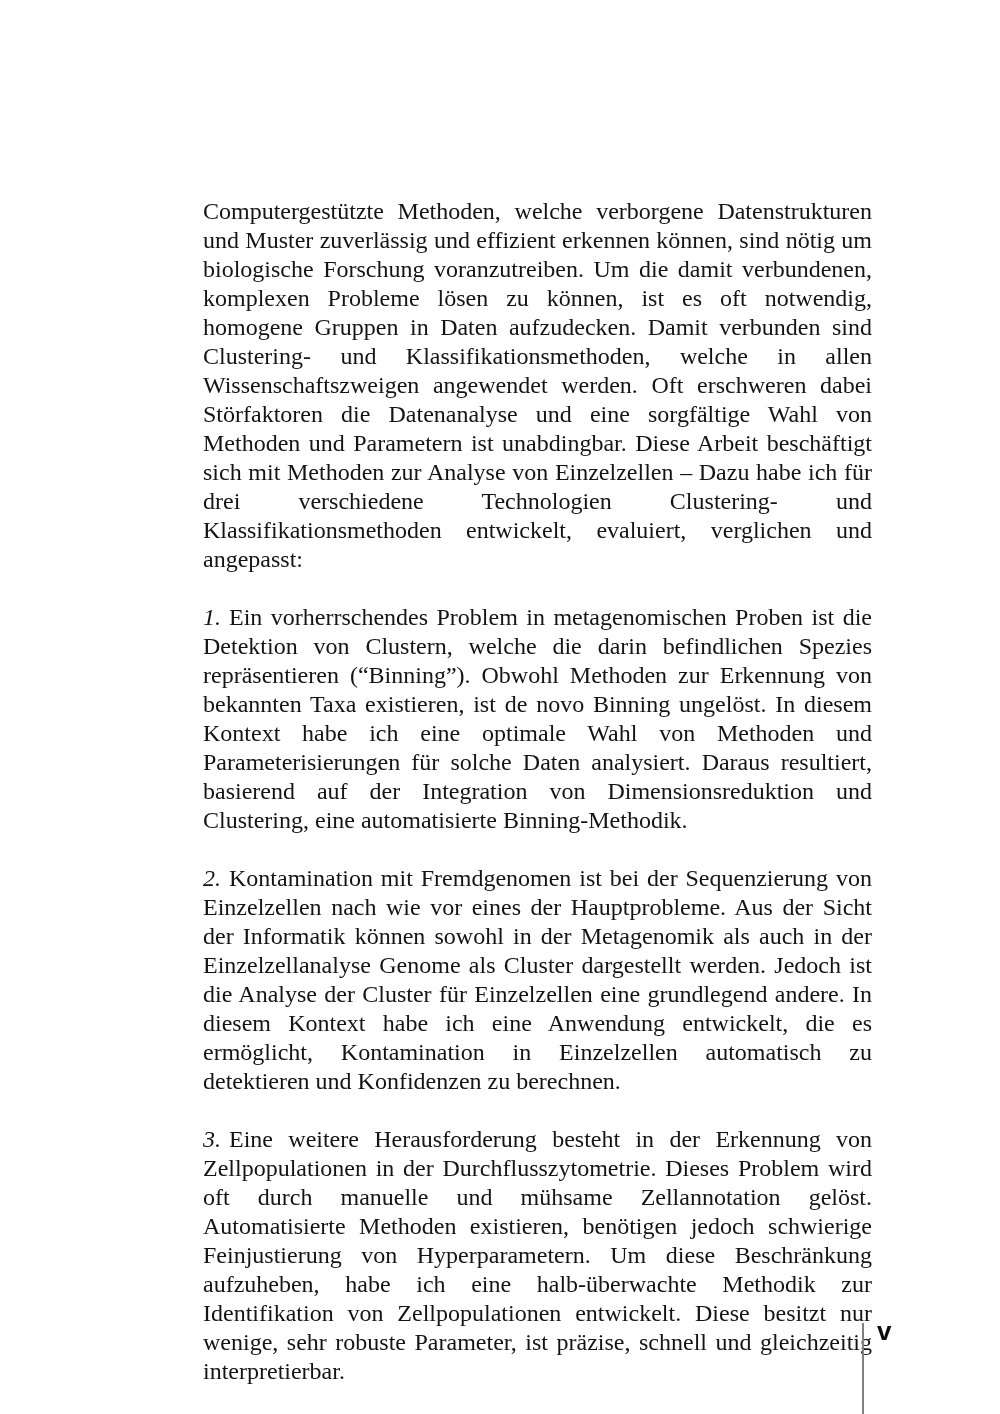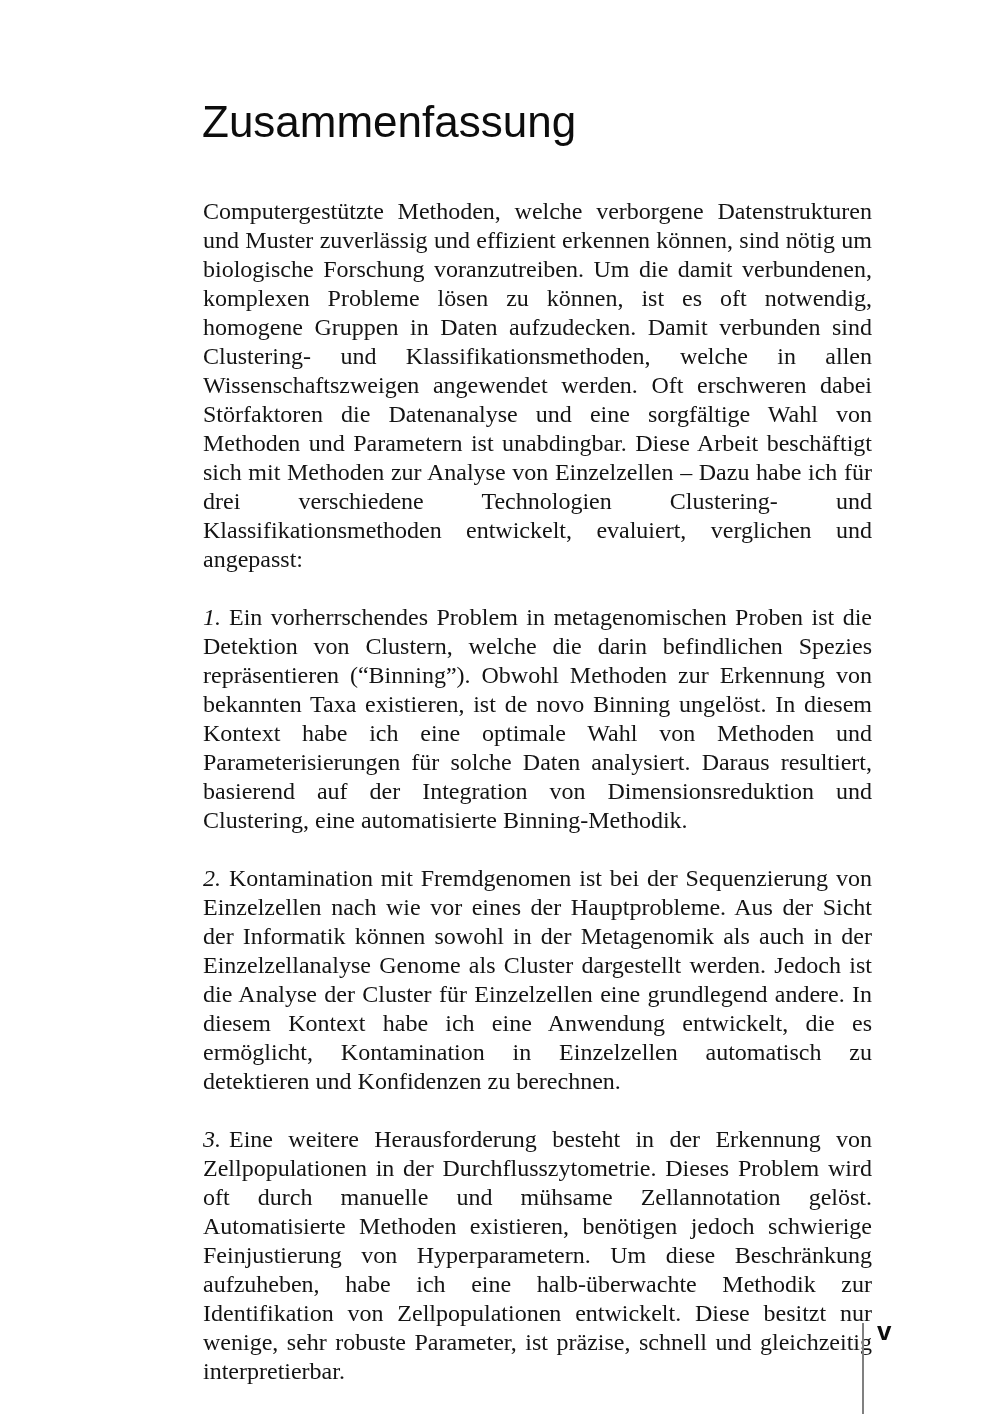--- a/index.html
+++ b/index.html
@@ -64,21 +64,20 @@
     font-weight: 700;
     font-size: 26px;
     line-height: 1;
     color: #0d0d0d;
   }
 </style>
 </head>
 <body>
 
 <div class="page">
-  <h1 class="title">Zusammenfassung</h1>
 
   <div class="body-text">
       <p>Computergestützte Methoden, welche verborgene Datenstrukturen und Muster zuverlässig und effizient erkennen können, sind nötig um biologische Forschung voranzutreiben. Um die damit verbundenen, komplexen Probleme lösen zu können, ist es oft notwendig, homogene Gruppen in Daten aufzudecken. Damit verbunden sind Clustering- und Klassifikationsmethoden, welche in allen Wissenschaftszweigen angewendet werden. Oft erschweren dabei Störfaktoren die Datenanalyse und eine sorgfältige Wahl von Methoden und Parametern ist unabdingbar. Diese Arbeit beschäftigt sich mit Methoden zur Analyse von Einzelzellen – Dazu habe ich für drei verschiedene Technologien Clustering- und Klassifikationsmethoden entwickelt, evaluiert, verglichen und angepasst:</p>
       <p><span class="marker">1.</span>Ein vorherrschendes Problem in metagenomischen Proben ist die Detektion von Clustern, welche die darin befindlichen Spezies repräsentieren (“Binning”). Obwohl Methoden zur Erkennung von bekannten Taxa existieren, ist de novo Binning ungelöst. In diesem Kontext habe ich eine optimale Wahl von Methoden und Parameterisierungen für solche Daten analysiert. Daraus resultiert, basierend auf der Integration von Dimensionsreduktion und Clustering, eine automatisierte Binning-Methodik.</p>
       <p><span class="marker">2.</span>Kontamination mit Fremdgenomen ist bei der Sequenzierung von Einzelzellen nach wie vor eines der Hauptprobleme. Aus der Sicht der Informatik können sowohl in der Metagenomik als auch in der Einzelzellanalyse Genome als Cluster dargestellt werden. Jedoch ist die Analyse der Cluster für Einzelzellen eine grundlegend andere. In diesem Kontext habe ich eine Anwendung entwickelt, die es ermöglicht, Kontamination in Einzelzellen automatisch zu detektieren und Konfidenzen zu berechnen.</p>
       <p><span class="marker">3.</span>Eine weitere Herausforderung besteht in der Erkennung von Zellpopulationen in der Durchflusszytometrie. Dieses Problem wird oft durch manuelle und mühsame Zellannotation gelöst. Automatisierte Methoden existieren, benötigen jedoch schwierige Feinjustierung von Hyperparametern. Um diese Beschränkung aufzuheben, habe ich eine halb-überwachte Methodik zur Identifikation von Zellpopulationen entwickelt. Diese besitzt nur wenige, sehr robuste Parameter, ist präzise, schnell und gleichzeitig interpretierbar.</p>
     </div>
 
   <div class="footer-rule" style="background: rgb(128, 128, 128);"></div>
   <div class="page-number">v</div>

